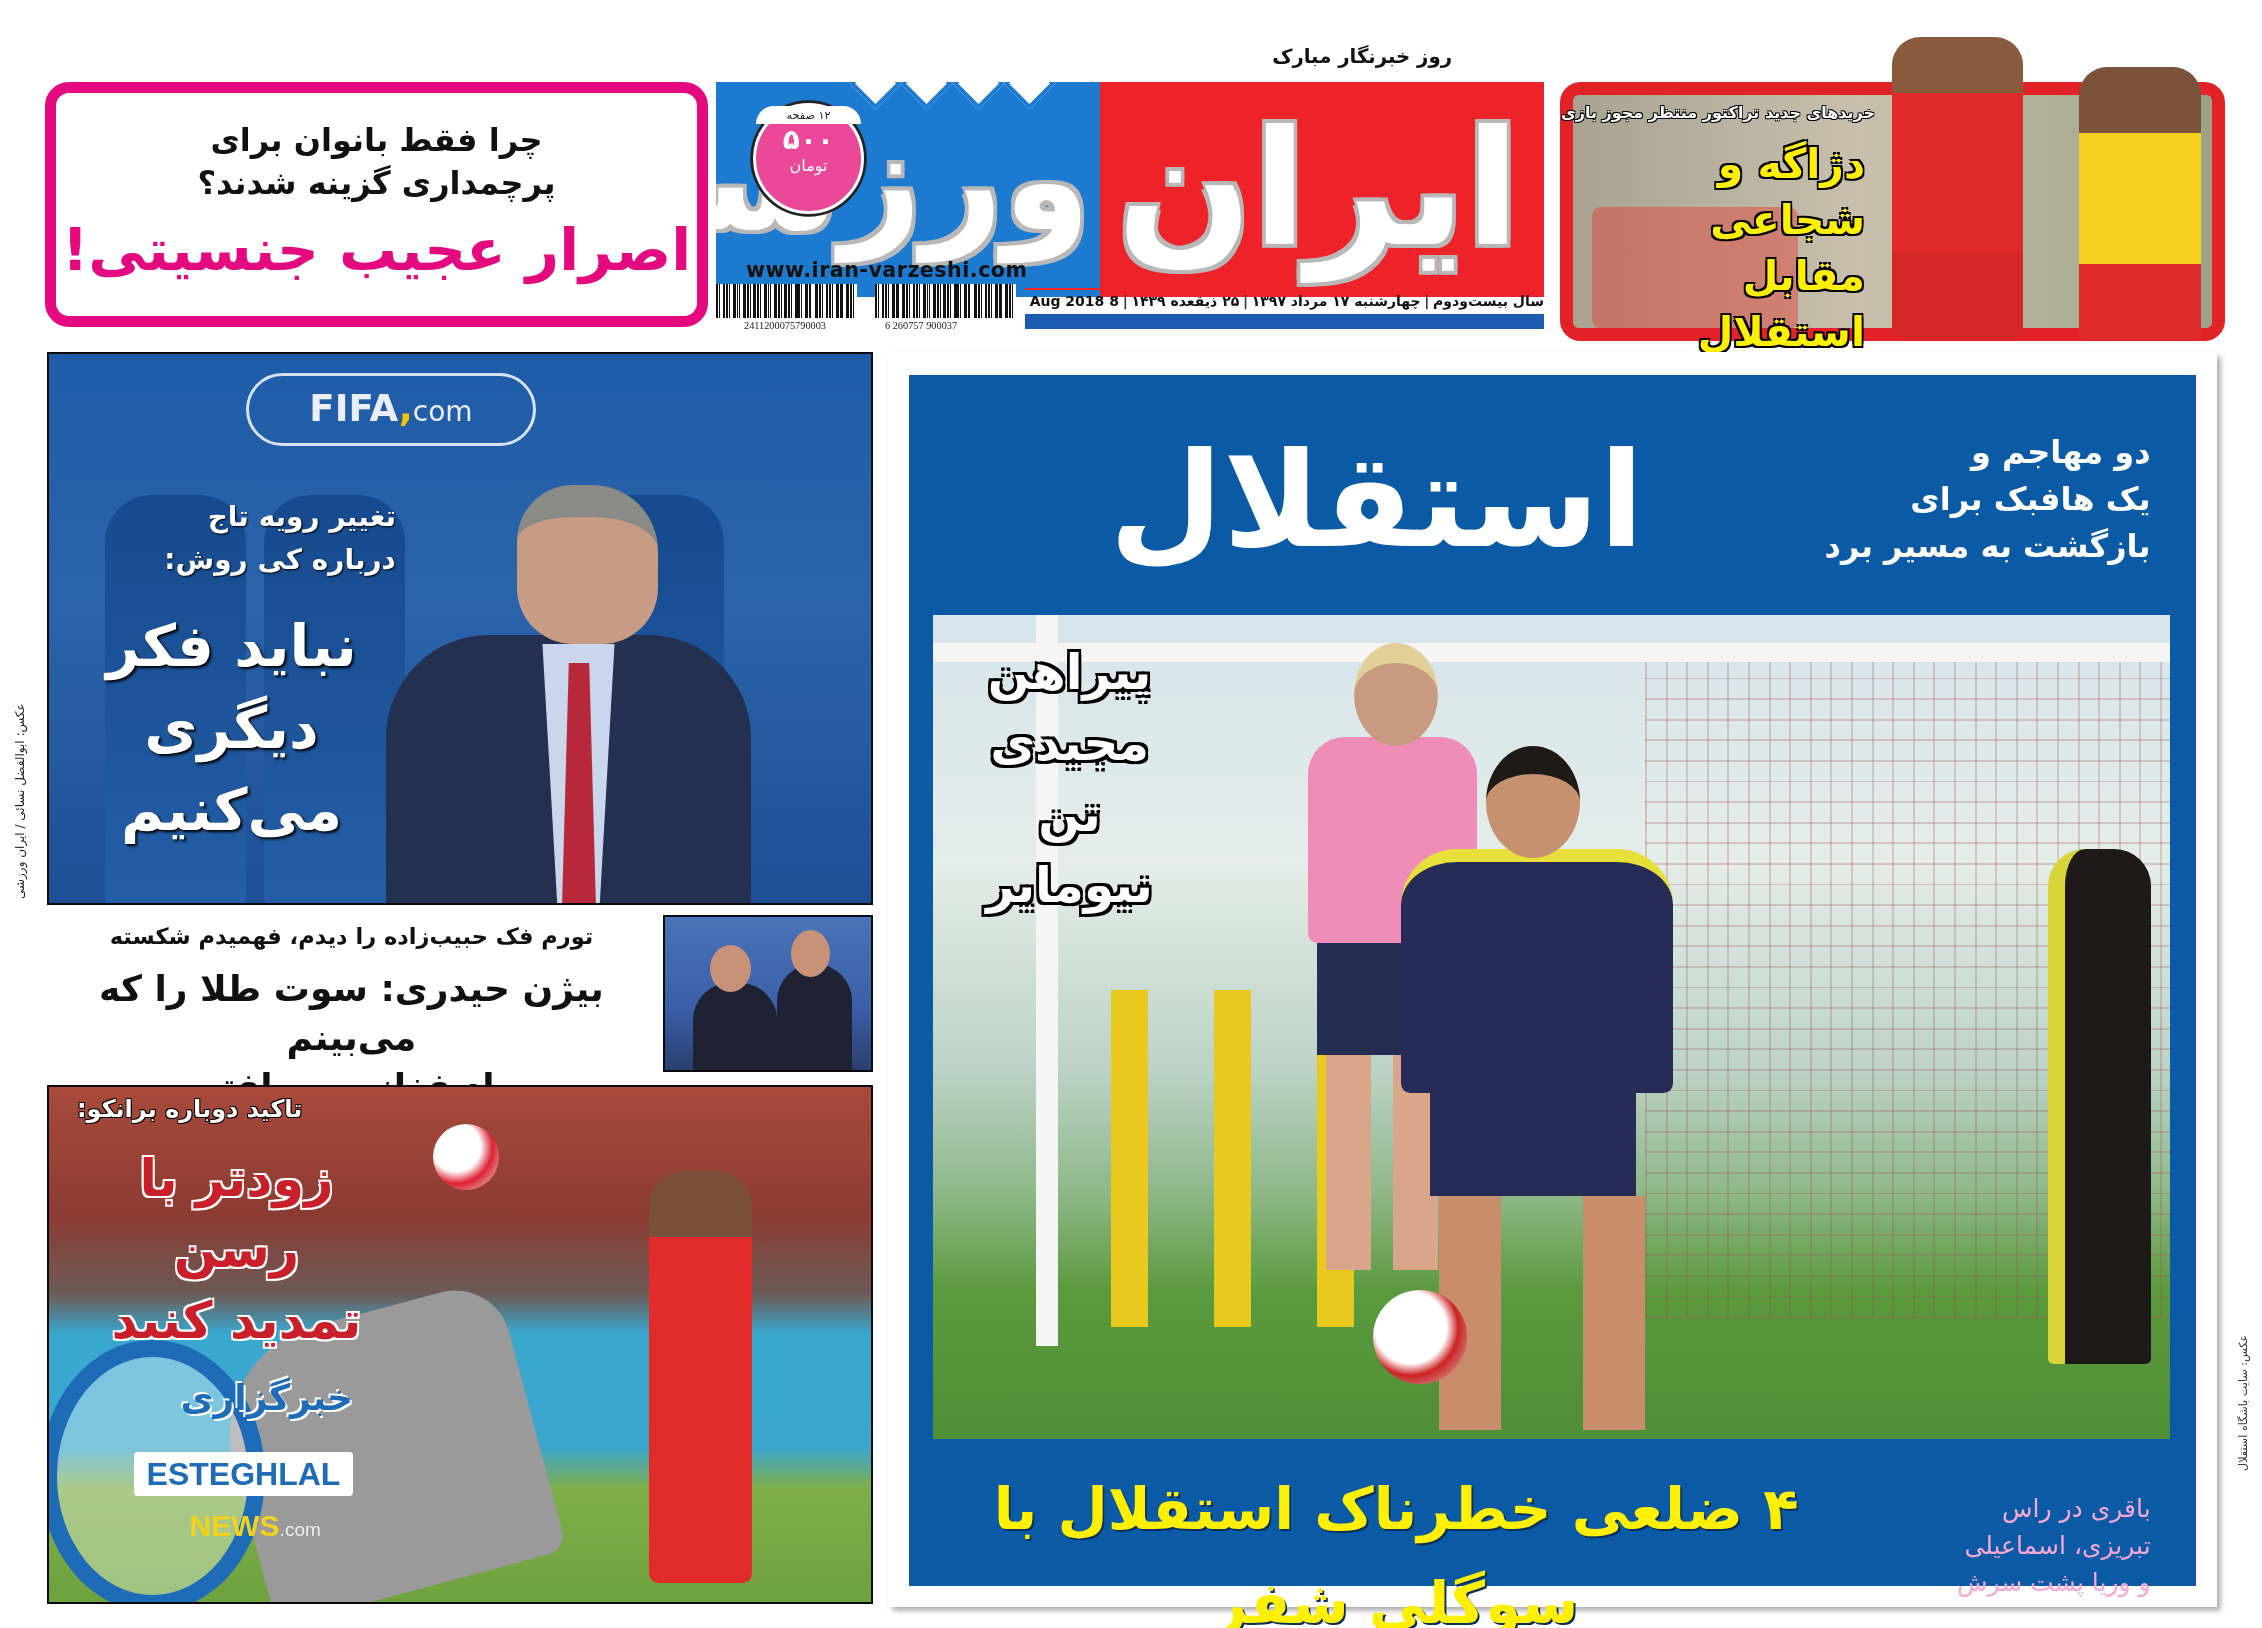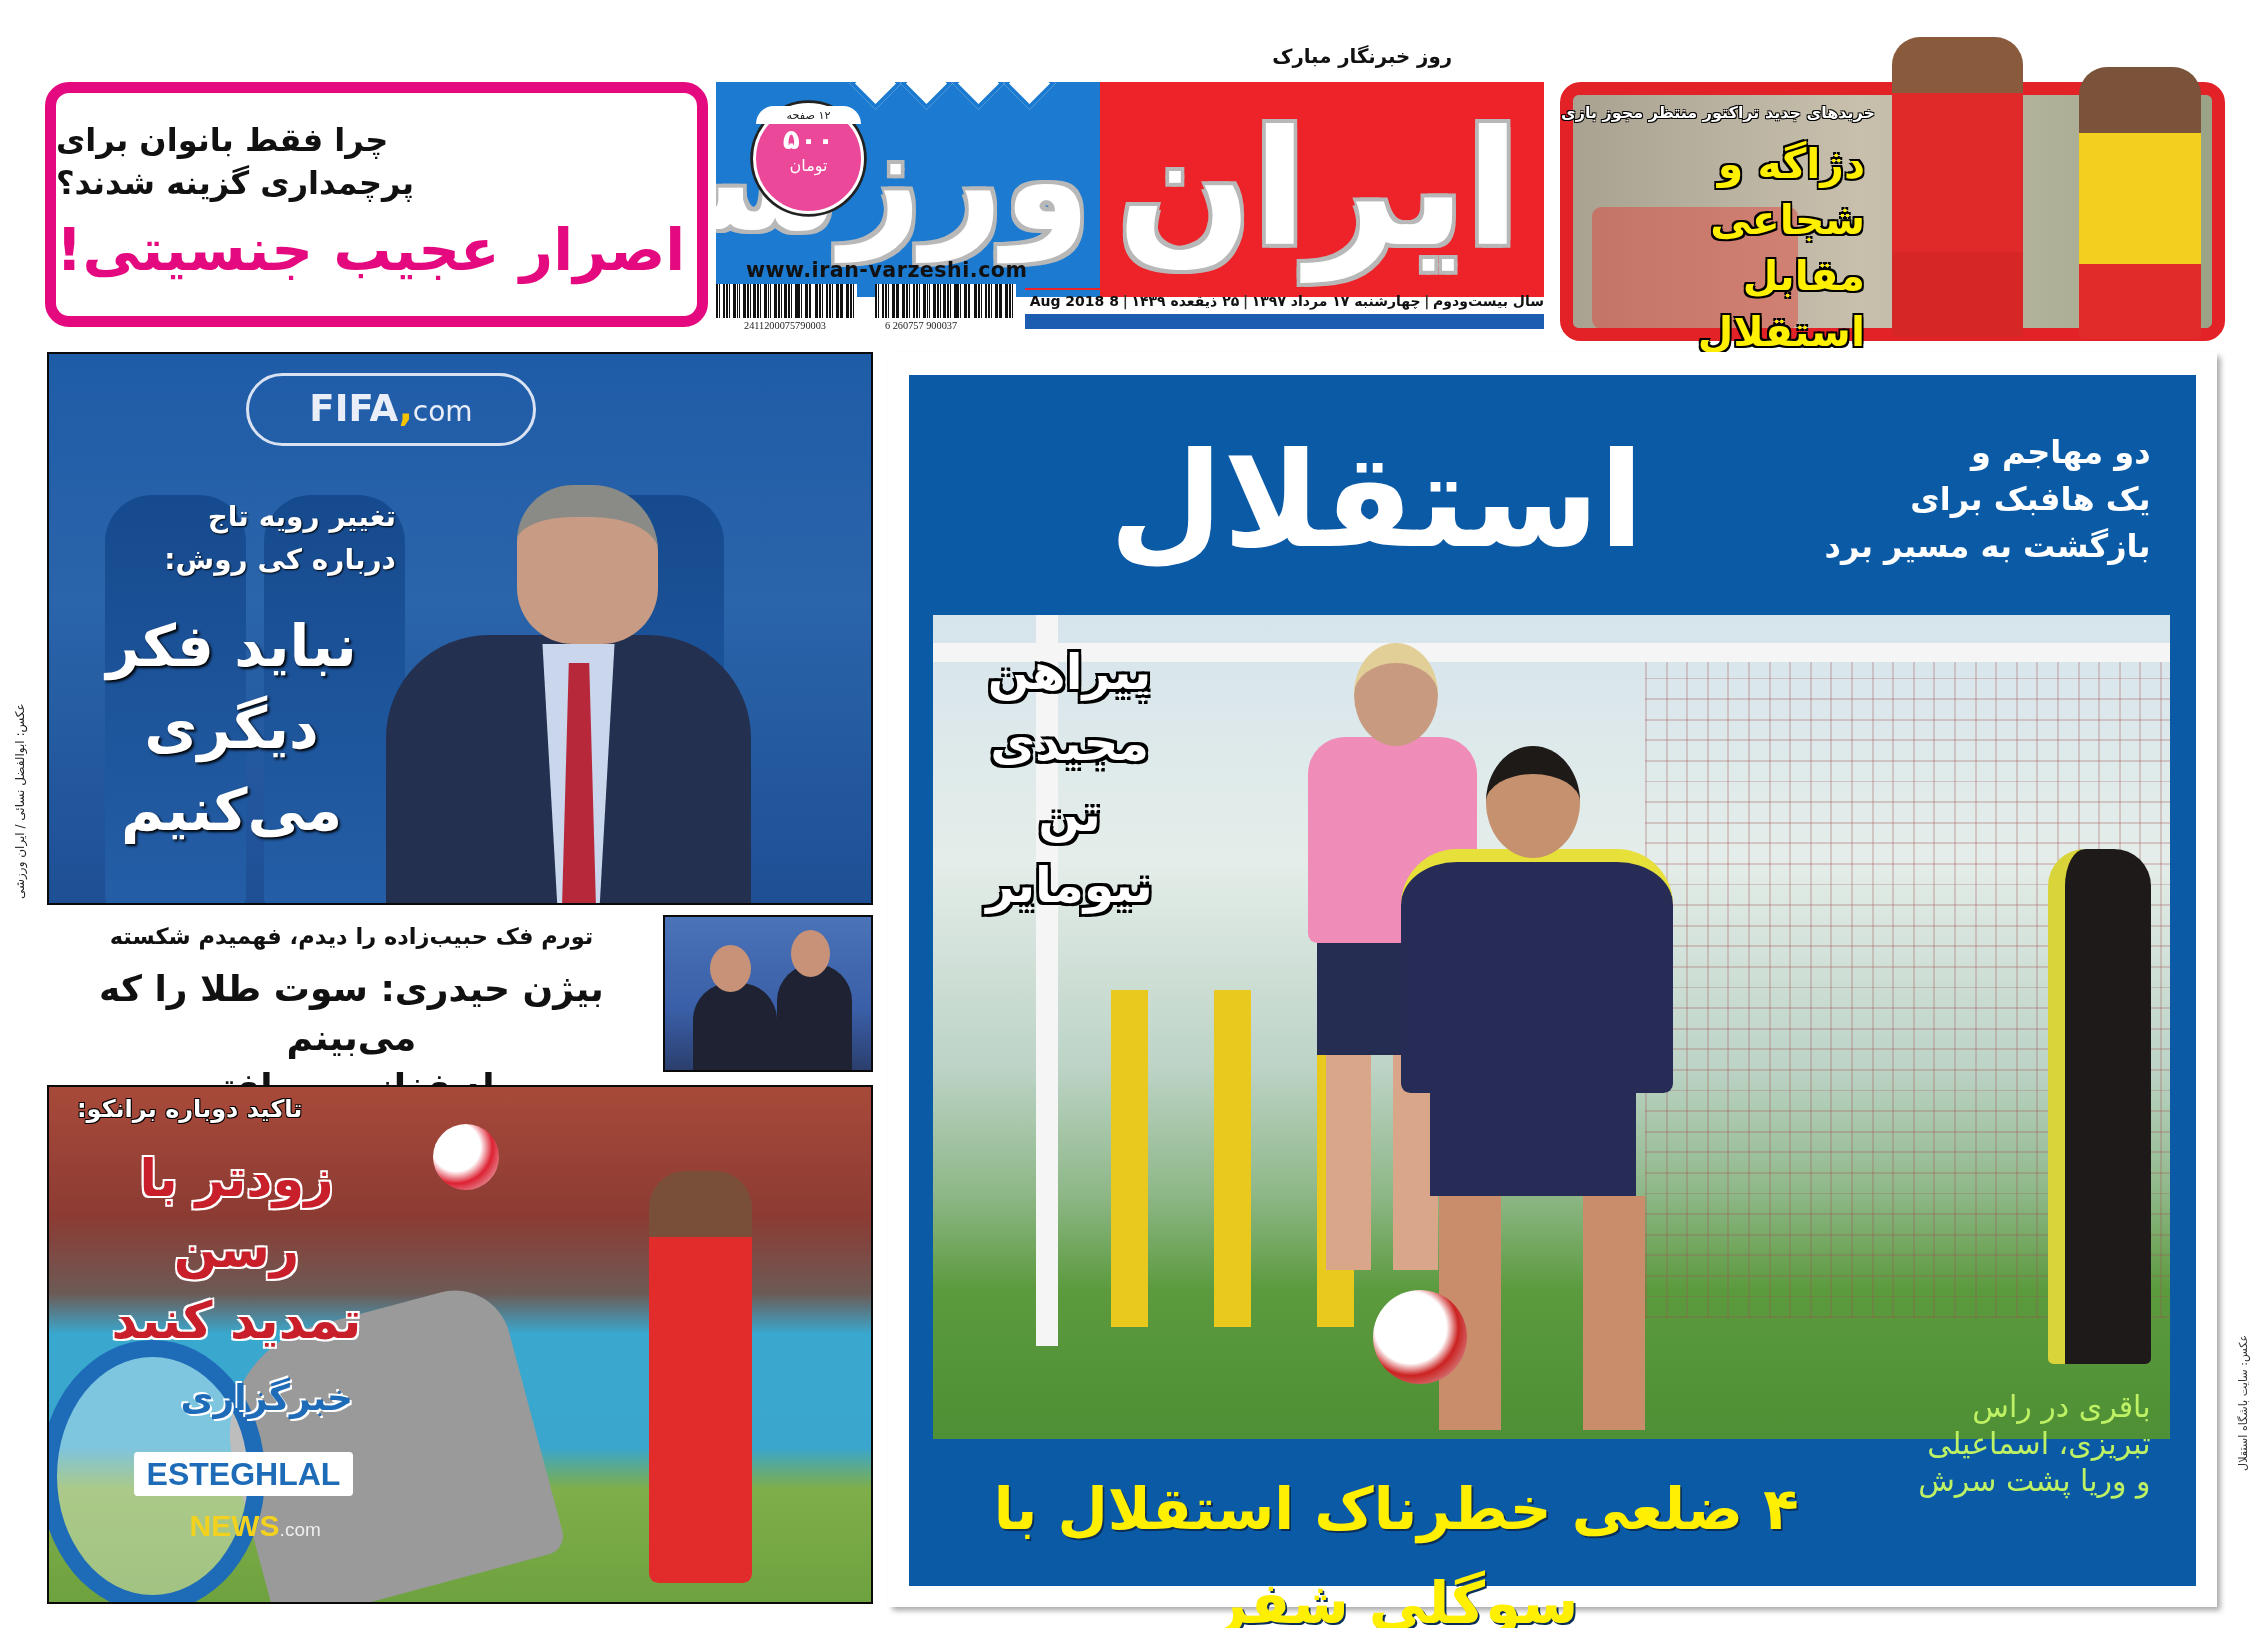--- a/index.html
+++ b/index.html
@@ -2,21 +2,21 @@
 <html style="font-size:15px"><head>
 <meta charset="utf-8">
 <style>
   * { box-sizing: border-box; margin: 0; padding: 0; }
   html, body { width: 2263px; height: 1628px; background: #ffffff; overflow: hidden; }
   body { position: relative; font-family: "DejaVu Sans", sans-serif; color: #111; }
   .abs { position: absolute; }
   .rtl { direction: rtl; unicode-bidi: embed; }
 
   
-  #pink-box { left: 45px; top: 82px; width: 663px; height: 245px; border: 11.2px solid #e4097e; border-radius: 24px; background: #fff; text-align: left; }
+  #pink-box { left: 45px; top: 82px; width: 663px; height: 245px; border: 11.2px solid #e4097e; border-radius: 24px; background: #fff; text-align: center; }
   #pink-box .kicker { font-size: 32px; line-height: 43px; font-weight: bold; color: #111; margin-top: 26px; }
   #pink-box .headline { font-size: 58px; line-height: 75px; font-weight: bold; color: #e4097e; margin-top: 7.5px; letter-spacing: -0.9px; }
 
   
   #masthead { left: 716px; top: 39px; width: 736px; height: 300px; }
   #tagline { right: 0; top: 5.6px; font-size: 19.7px; font-weight: bold; color: #111; }
   #logo-band { left: 0; top: 43px; width: 828px; height: 215px; display: flex; }
   #logo-blue { width: 384px; height: 215px; background: #1c7bd0; position: relative; overflow: hidden; }
   #logo-red { flex: 1; height: 215px; background: #ee2229; position: relative; overflow: hidden; }
   .logo-word { position: absolute; font-weight: bold; color: #fff; text-shadow: 0 0 0 #bdbdbd, 3.7px 3.7px 0 #b8b8b8, -3.7px -3.7px 0 #b8b8b8, 3.7px -3.7px 0 #b8b8b8, -3.7px 3.7px 0 #b8b8b8; }
@@ -94,21 +94,21 @@
   #player-1 .vest { position: absolute; left: 66px; top: 94px; width: 169px; height: 206px; background: #ef8db8; border-radius: 37px 37px 9.4px 9.4px; }
   #player-1 .shorts { position: absolute; left: 75px; top: 300px; width: 131px; height: 112px; background: #252d52; }
   #player-1 .legs { position: absolute; left: 84px; top: 412px; width: 112px; height: 215px; background: linear-gradient(90deg,#d9a68a 0 40%,transparent 40% 60%,#d9a68a 60% 100%); }
   #player-2 .head { position: absolute; left: 122px; top: 0; width: 94px; height: 112px; background: #c5916f; border-radius: 50%; border-top: 28px solid #1e1a18; }
   #player-2 .shirt { position: absolute; left: 37px; top: 103px; width: 272px; height: 244px; background: #262c55; border-radius: 56px 56px 9.4px 9.4px; border-top: 13px solid #e7e03a; }
   #player-2 .shorts { position: absolute; left: 66px; top: 347px; width: 206px; height: 103px; background: #262c55; }
   #player-2 .legs { position: absolute; left: 75px; top: 450px; width: 206px; height: 234px; background: linear-gradient(90deg,#c98d6c 0 30%,transparent 30% 70%,#c98d6c 70% 100%); }
   #soccer-ball { left: 440px; top: 675px; width: 94px; height: 94px; border-radius: 50%; background: radial-gradient(circle at 40% 40%, #fff 0 45%, #c22 60%, #ddd 100%); }
   #main-photo .overlay { left: 15px; top: 22.5px; width: 244px; font-size: 49px; line-height: 71px; font-weight: bold; color: #fff; text-align: center; text-shadow: 2.8px 2.8px 0 #000, -2.8px -2.8px 0 #000, 2.8px -2.8px 0 #000, -2.8px 2.8px 0 #000; }
   #main-blue .bottom-headline { left: 19px; top: 1087px; width: 937px; font-size: 58px; line-height: 94px; font-weight: bold; color: #ffef00; text-align: center; text-shadow: 1.9px 1.9px 0 #0a2f5a; }
-  #main-blue .bottom-sub { right: 45px; top: 1013px; width: 262px; font-size: 30px; line-height: 37px; color: #bef264; text-align: right; }
+  #main-blue .bottom-sub { right: 45px; top: 1115px; width: 262px; font-size: 25px; line-height: 37px; color: #f9a8d4; text-align: right; }
   #photo-credit-main { left: 2237px; top: 1274px; font-size: 11.2px; color: #333; transform: rotate(-90deg); transform-origin: left top; white-space: nowrap; }
 </style>
 </head>
 <body>
 
 <div id="pink-box" class="abs">
   <div class="kicker rtl">چرا فقط بانوان برای</div>
   <div class="kicker rtl" style="margin-top:0">پرچمداری گزینه شدند؟</div>
   <div class="headline rtl">اصرار عجیب جنسیتی!</div>
 </div>

